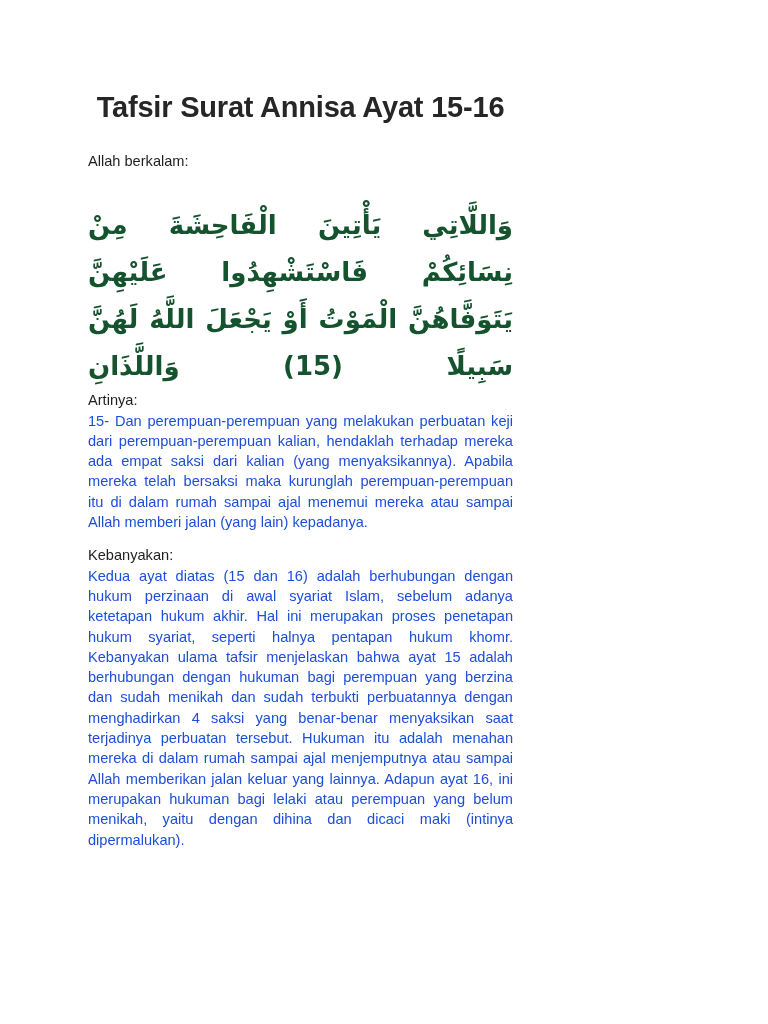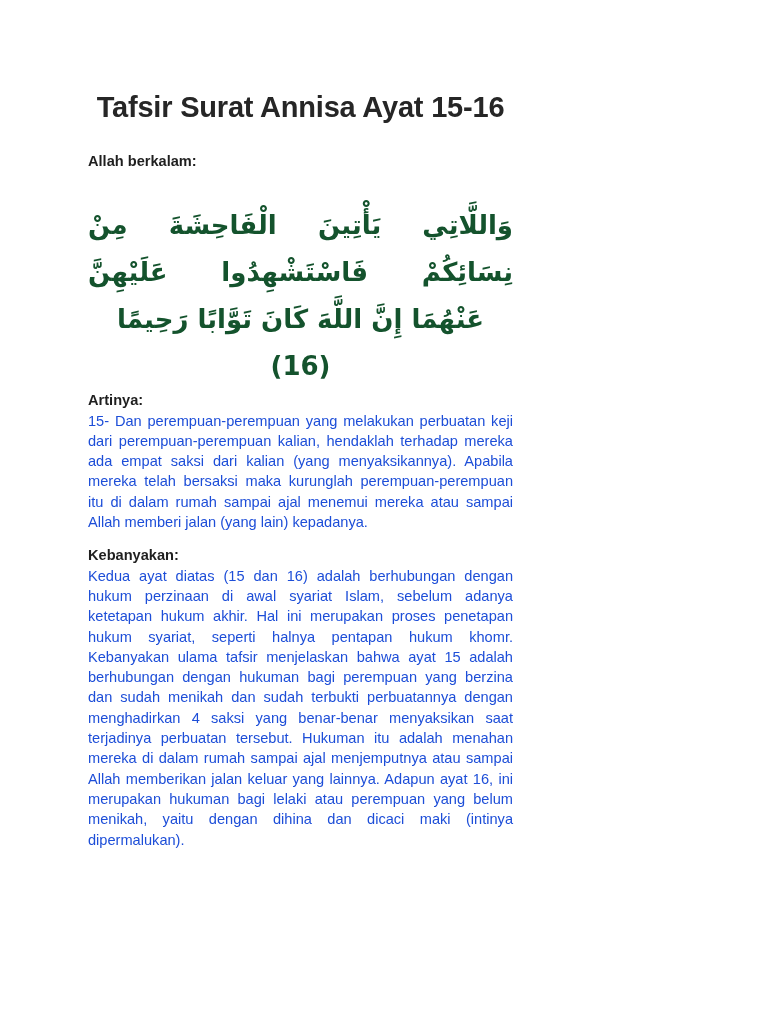--- a/index.html
+++ b/index.html
@@ -22,21 +22,21 @@
     margin: 0;
     font-size: 29px;
     line-height: 34px;
     font-weight: 700;
     text-align: center;
     color: #262626;
     letter-spacing: -0.2px;
   }
   .bold-label {
     margin: 0;
-    font-weight: 700;
+    font-weight: 400;
     font-size: 14.6px;
     line-height: 20.3px;
     color: #1f1f1f;
   }
   .intro-label {
     margin-top: 27px;
   }
   .arabic-block {
     margin-top: 31px;
     direction: rtl;
@@ -72,21 +72,21 @@
 <body>
 
 <div class="page">
 
   <h1 class="doc-title">Tafsir Surat Annisa Ayat 15-16</h1>
 
   <p class="bold-label intro-label">Allah berkalam:</p>
 
   <div class="arabic-block" dir="rtl" lang="ar">
     <div class="arabic-line-just">وَاللَّاتِي يَأْتِينَ الْفَاحِشَةَ مِنْ نِسَائِكُمْ فَاسْتَشْهِدُوا عَلَيْهِنَّ</div>
-    <div class="arabic-line-center">عَنْهُمَا إِنَّ اللَّهَ كَانَ تَوَّابًا رَحِيمًا (16)</div>
+    <div class="arabic-line-just">يَتَوَفَّاهُنَّ الْمَوْتُ أَوْ يَجْعَلَ اللَّهُ لَهُنَّ سَبِيلًا (15) وَاللَّذَانِ</div>
   </div>
 
   <p class="bold-label translation-heading">Artinya:</p>
 
   <p class="body-para">15- Dan perempuan-perempuan yang melakukan perbuatan keji dari perempuan-perempuan kalian, hendaklah terhadap mereka ada empat saksi dari kalian (yang menyaksikannya). Apabila mereka telah bersaksi maka kurunglah perempuan-perempuan itu di dalam rumah sampai ajal menemui mereka atau sampai Allah memberi jalan (yang lain) kepadanya.</p>
 
 
   <p class="bold-label commentary-heading">Kebanyakan:</p>
 
   <p class="body-para">Kedua ayat diatas (15 dan 16) adalah berhubungan dengan hukum perzinaan di awal syariat Islam, sebelum adanya ketetapan hukum akhir. Hal ini merupakan proses penetapan hukum syariat, seperti halnya pentapan hukum khomr. Kebanyakan ulama tafsir menjelaskan bahwa ayat 15 adalah berhubungan dengan hukuman bagi perempuan yang berzina dan sudah menikah dan sudah terbukti perbuatannya dengan menghadirkan 4 saksi yang benar-benar menyaksikan saat terjadinya perbuatan tersebut. Hukuman itu adalah menahan mereka di dalam rumah sampai ajal menjemputnya atau sampai Allah memberikan jalan keluar yang lainnya. Adapun ayat 16, ini merupakan hukuman bagi lelaki atau perempuan yang belum menikah, yaitu dengan dihina dan dicaci maki (intinya dipermalukan).</p>

